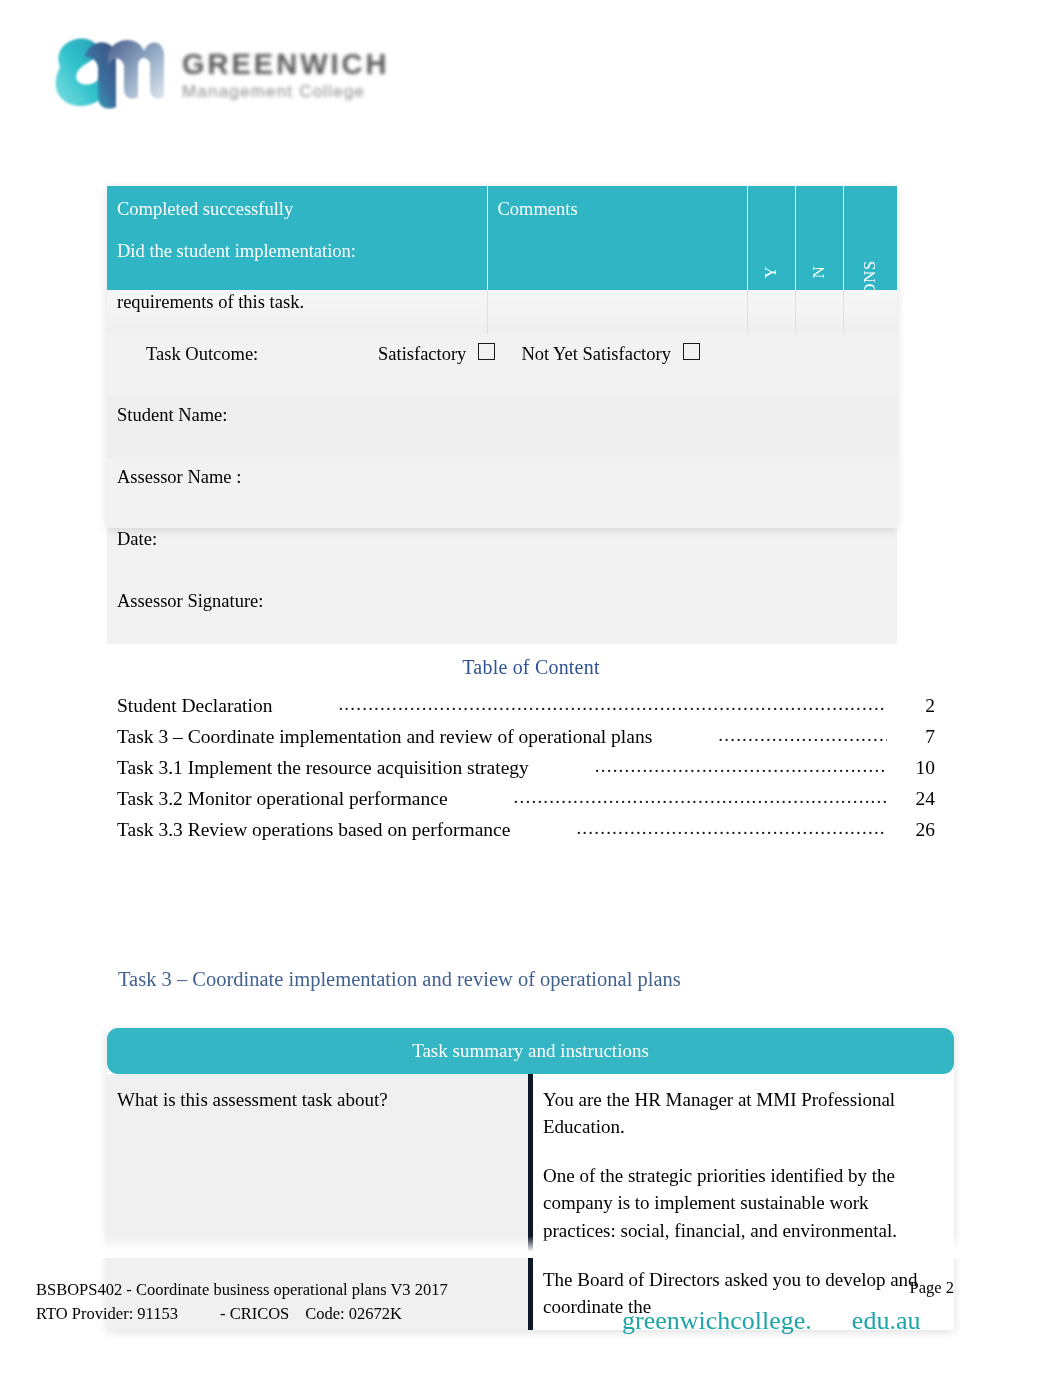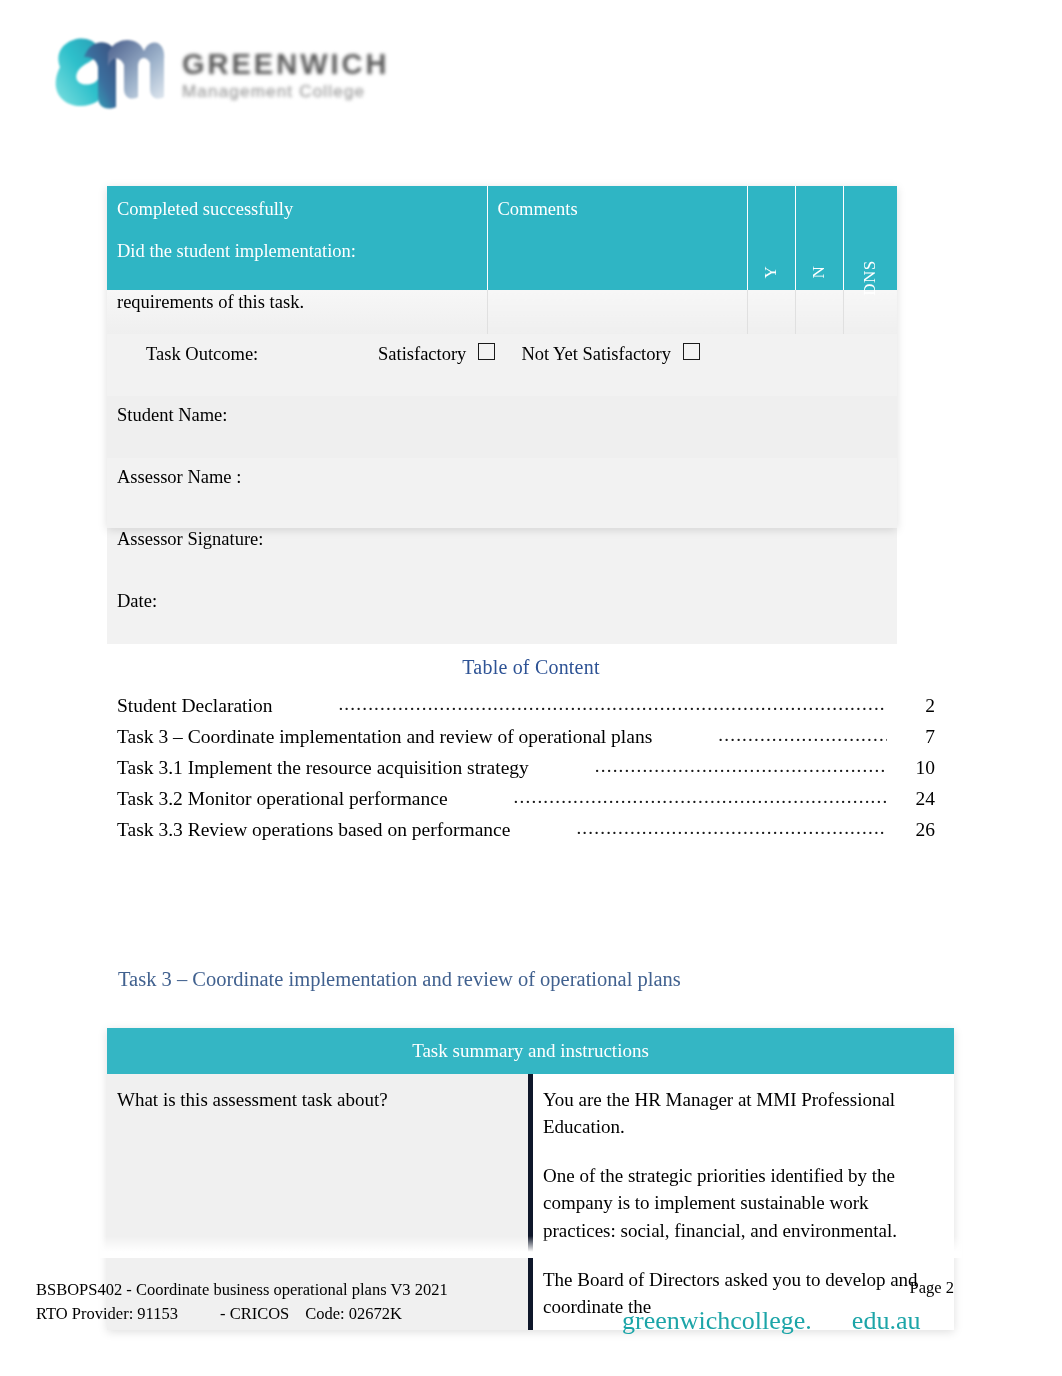--- a/index.html
+++ b/index.html
@@ -140,20 +140,21 @@
     width:847px;
     border-collapse:collapse;table-layout:fixed;
     box-shadow:0 2px 9px rgba(0,0,0,.13);
   }
   .t2 .t2-head td{
     background:#34B6C4;color:#fff;
     text-align:center;
     height:46px;
     font-size:19px;
     padding:0;
+    border-radius:11px;
   }
   .t2 .t2-body td{
     vertical-align:top;
     font-size:19px;
     padding:12px 10px 10px 10px;
     line-height:1.43;
   }
   .t2 .c-left{
     width:240px;
     background:#F0F0F0;
@@ -278,26 +279,26 @@
           <span>Student Name:</span>
         </td>
       </tr>
       <tr class="t1-row">
         <td class="mergecell" colspan="5">
           <span>Assessor Name :</span>
         </td>
       </tr>
       <tr class="t1-row">
         <td class="mergecell" colspan="5">
+          <span>Date:</span>
+        </td>
+      </tr>
+      <tr class="t1-row">
+        <td class="mergecell" colspan="5">
           <span>Assessor Signature:</span>
-        </td>
-      </tr>
-      <tr class="t1-row">
-        <td class="mergecell" colspan="5">
-          <span>Date:</span>
         </td>
       </tr>
     </tbody>
   </table>
   <div class="table1-shadow"></div>
 
   <div class="toc-title">Table of Content</div>
 
   <div class="toc">
     <div class="toc-row">
@@ -346,21 +347,21 @@
           <p>One of the strategic priorities identified by the company is to implement sustainable work practices: social, financial, and environmental.</p>
           <p>The Board of Directors asked you to develop and coordinate the</p>
         </td>
       </tr>
     </tbody>
   </table>
   <div class="t2-mask"></div>
 
   <div class="footer">
     <div class="f-left">
-      <div>BSBOPS402 - Coordinate business operational plans V3 2021</div>
+      <div>BSBOPS402 - Coordinate business operational plans V3 2017</div>
       <div>
         <span>RTO Provider: 91153</span><span class="sp"></span><span>- CRICOS</span><span class="sp2"></span><span>Code: 02672K</span>
       </div>
     </div>
     <div class="f-page">Page 2</div>
     <div class="f-brand">
       <span>greenwichcollege.</span><span class="dom">edu.au</span>
     </div>
   </div>
 

